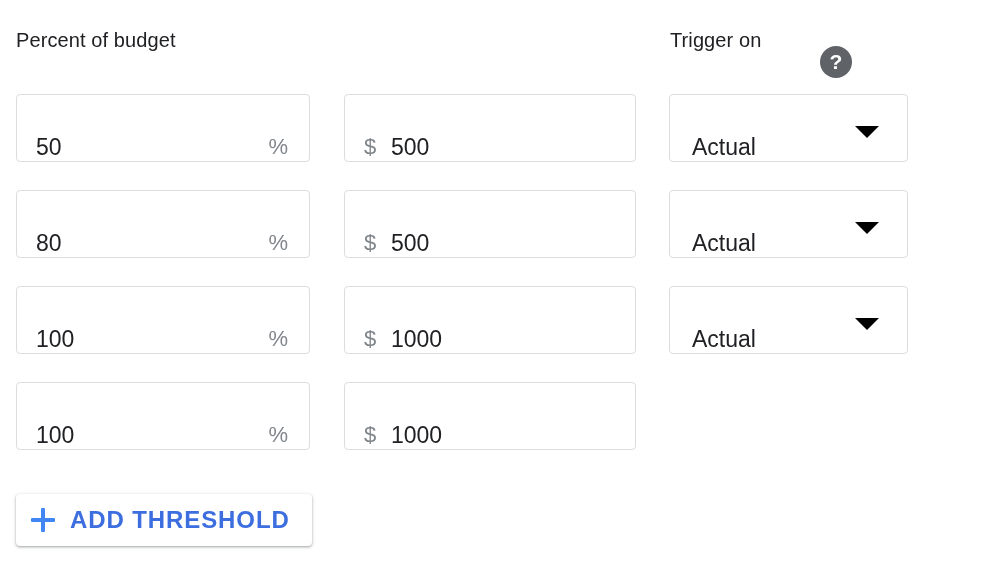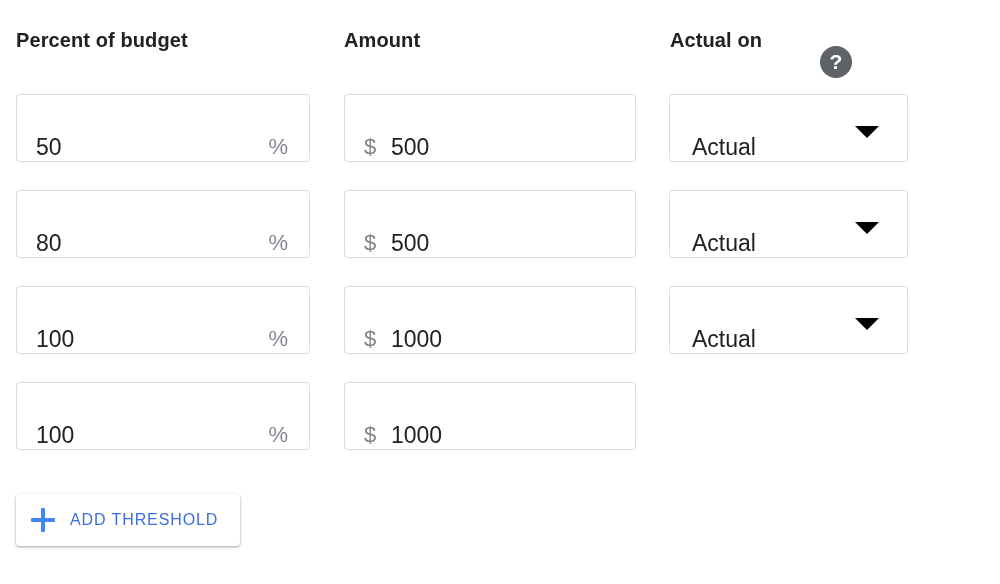--- a/index.html
+++ b/index.html
@@ -28,21 +28,21 @@
   .header-row {
     position: absolute;
     left: 0;
     top: 22px;
     width: 1000px;
     height: 36px;
   }
   .col-head {
     position: absolute;
     font-size: 20px;
-    font-weight: bold;
+    font-weight: normal;
     color: #202124;
     letter-spacing: 0.1px;
     line-height: 36px;
     white-space: nowrap;
   }
   .col-head.c1 { left: 16px; }
   .col-head.c2 { left: 344px; }
   .col-head.c3 { left: 670px; }
 
   .help-icon {
@@ -158,36 +158,35 @@
     background: #4285f4;
     border-radius: 1px;
   }
   .add-btn .plus::before {
     left: 11px; top: 1px; width: 4px; height: 24px;
   }
   .add-btn .plus::after {
     left: 1px; top: 11px; width: 24px; height: 4px;
   }
   .add-btn .label {
-    font-size: 16px;
-    font-weight: normal;
+    font-size: 24px;
+    font-weight: bold;
     color: #3c6ee0;
     letter-spacing: 0.9px;
     white-space: nowrap;
   }
 </style>
 </head>
 <body>
 
 <div class="panel">
 
   <div class="header-row">
     <div class="col-head c1">Percent of budget</div>
-    <div class="col-head c2">Amount</div>
-    <div class="col-head c3">Actual on</div>
+    <div class="col-head c3">Trigger on</div>
     <div class="help-icon">?</div>
   </div>
 
   <div class="rows">
 
     <div class="threshold-row" style="top:94px;">
       <div class="field percent">
         <span class="field-text value">50</span>
         <span class="field-text suffix">%</span>
       </div>

